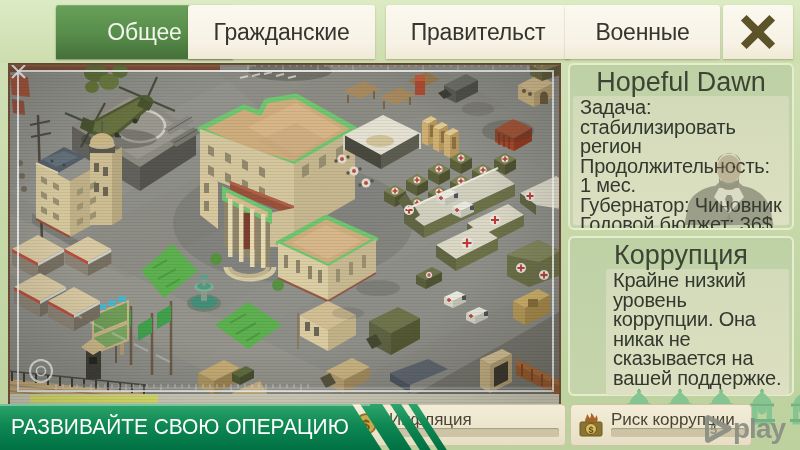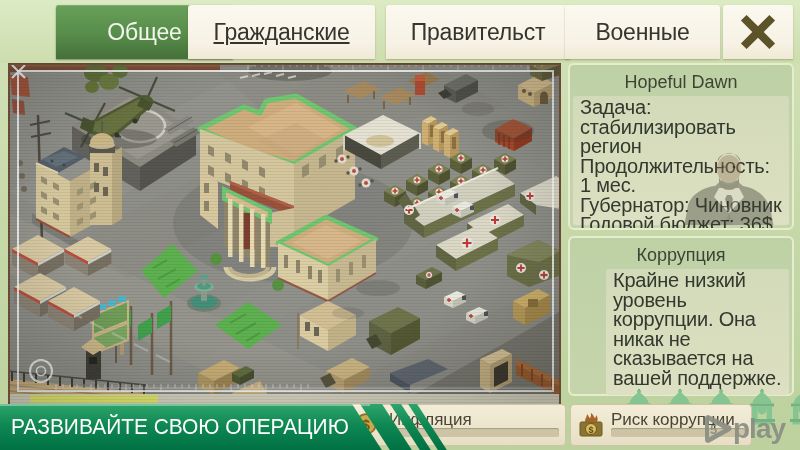--- a/index.html
+++ b/index.html
@@ -6,36 +6,36 @@
 background:linear-gradient(180deg,#d4e3ba 0%,#c6d8a8 50%,#bcd19e 100%);}
 .abs{position:absolute;}
 .tab{position:absolute;top:5px;height:54px;border-radius:3px 3px 0 0;
 background:linear-gradient(180deg,#fbf8ef 0%,#f7f2e5 70%,#efe9d6 100%);
 box-shadow:0 1px 2px rgba(90,80,50,.35);
 color:#35342f;font-size:23px;letter-spacing:-0.2px;display:flex;align-items:center;justify-content:center;}
 .tabsel{background:linear-gradient(180deg,#68a05a 0%,#578c4a 55%,#45703a 100%);color:#f2f6ea;
 box-shadow:inset 0 1px 0 #7fae70,0 1px 2px rgba(40,60,30,.5);}
 .panel{position:absolute;left:568px;width:226px;border:2px solid #e6edcf;border-radius:6px;
 background:linear-gradient(180deg,#bed1a5 0%,#c6d4ac 100%);box-sizing:border-box;}
-.ptitle{text-align:center;font-size:18px;line-height:24px;color:#3d4435;padding-top:5px;padding-bottom:2px;}
+.ptitle{text-align:center;font-size:27px;line-height:24px;color:#3d4435;padding-top:5px;padding-bottom:2px;}
 .pbody{background:linear-gradient(180deg,#d2dab9 0%,#dde0c2 100%);margin:0 3px 3px 3px;border-radius:3px;
 padding:2px 5px 5px 7px;font-size:20px;letter-spacing:-0.2px;line-height:19.5px;color:#33392e;}
 .statpanel{position:absolute;top:404px;height:42px;background:linear-gradient(180deg,#f3edd8 0%,#e7dfc4 100%);
 border:1px solid #cfc5a4;border-radius:4px;box-sizing:border-box;}
 .statlabel{position:absolute;top:5px;font-size:17px;color:#4a4434;}
 .statbar{position:absolute;height:9px;background:#cdc4a5;border-radius:2px;box-shadow:inset 0 1px 1px rgba(0,0,0,.2);}
 .bangrad{background:linear-gradient(180deg,#2fa56c 0%,#0f8853 45%,#007143 100%);}
 </style></head>
 <body>
 
 <div class="abs" style="left:0;top:0;width:800px;height:63px;background:linear-gradient(180deg,#dcebc4 0%,#cdddad 100%);"></div>
 
 <div class="tab tabsel" style="left:8px;width:177px;margin-left:48px;">Общее</div>
 
-<div class="tab" style="left:188px;width:187px;text-decoration:underline;">Гражданские</div>
+<div class="tab" style="left:188px;width:187px;">Гражданские</div>
 
 <div class="tab" style="left:386px;width:184px;">Правительст</div>
 
 <div class="tab" style="left:565px;width:155px;">Военные</div>
 
 <div class="tab" style="left:723px;width:70px;">
 <svg width="38" height="38" viewBox="0 0 40 40">
       <path d="M8 2 L20 14 L32 2 L38 8 L26 20 L38 32 L32 38 L20 26 L8 38 L2 32 L14 20 L2 8 Z" fill="#5c5428"></path>
     </svg>
 </div>

